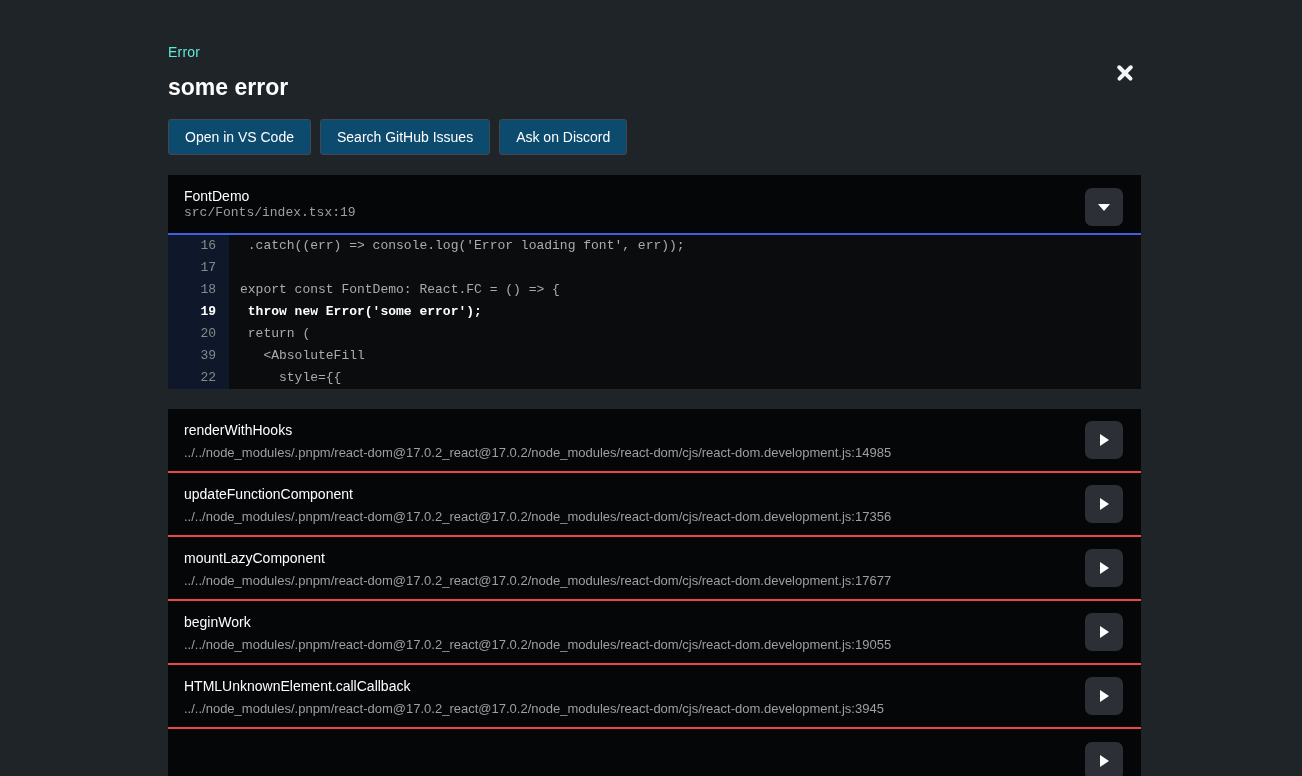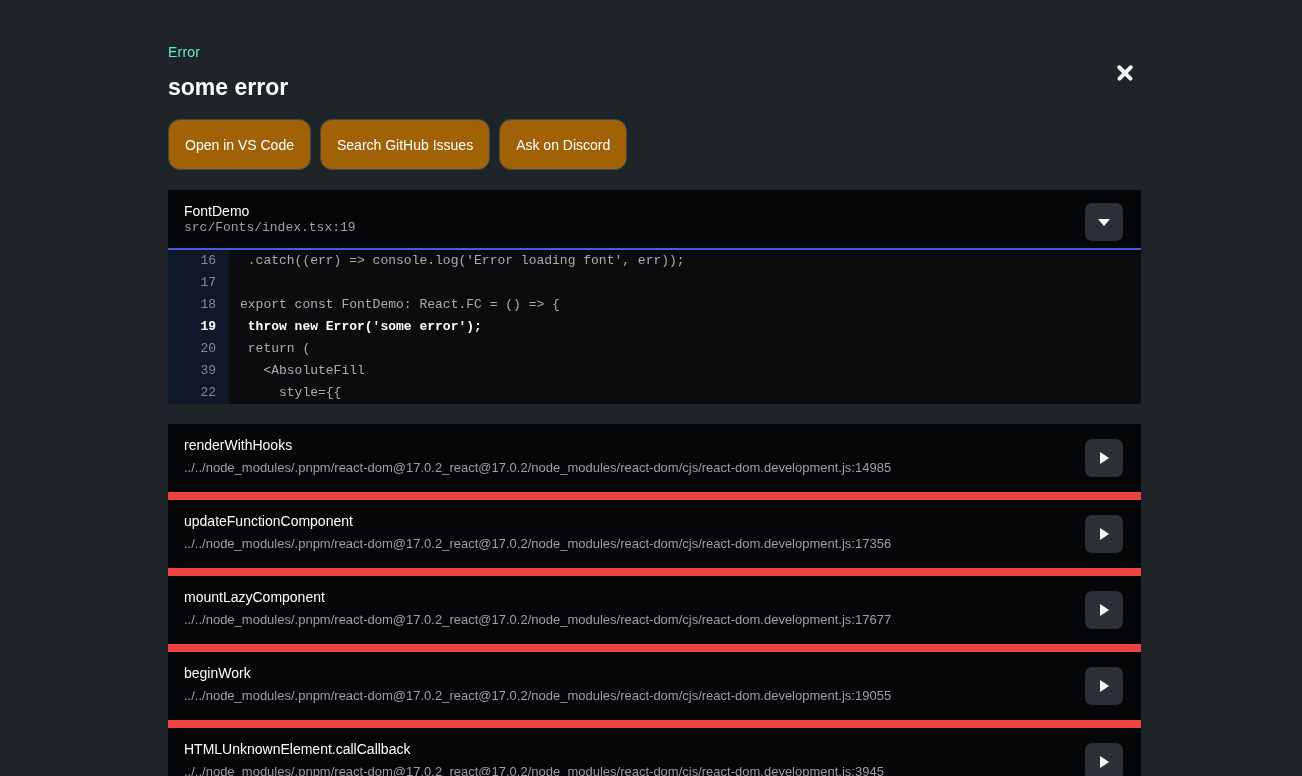--- a/index.html
+++ b/index.html
@@ -9,23 +9,23 @@
     font-family:"Liberation Sans", sans-serif;
     position:relative;
   }
   .content { position:absolute; left:168px; top:44px; width:973px; }
 
   
   .error-type { color:#5eead4; font-size:14px; font-weight:normal; letter-spacing:.2px; }
   .error-message { color:#fff; font-size:23px; font-weight:bold; margin-top:14px; }
   .actions { margin-top:18px; display:flex; gap:9px; }
   .actions button {
-    background:#a16207; border:1px solid #43484e; border-radius:12px;
+    background:#0c4a6e; border:1px solid #43484e; border-radius:3px;
     color:#fff; font-size:14px; font-family:"Liberation Sans", sans-serif;
-    padding:9px 16px; cursor:pointer; height:51px; line-height:16px;
+    padding:9px 16px; cursor:pointer; height:36px; line-height:16px;
   }
 
   
   .close {
     position:absolute; left:1111px; top:58px; width:28px; height:28px;
     background:transparent; border:none; cursor:pointer;
   }
   .x-bar { position:absolute; left:4px; top:12.5px; width:20px; height:3.6px;
     background:#f4f5f6; border-radius:2px; }
   .x-bar.a { transform:rotate(45deg); }
@@ -54,21 +54,21 @@
   .code-row { display:flex; height:22px; font-family:"Liberation Mono", monospace;
     font-size:13px; line-height:22px; }
   .gutter { flex:0 0 61px; background:#0f172a; color:#86888b;
     text-align:right; padding-right:13px; }
   .code { white-space:pre; color:#a9abad; padding-left:11px; }
   .code-row.hl .gutter, .code-row.hl .code { color:#ffffff; font-weight:bold; }
 
   
   .stack { margin-top:20px; width:973px; }
   .frame { position:relative; background:#050608; padding:13px 16px;
-    border-bottom:8px solid #ef4444; height:76px; }
+    border-bottom:2px solid #ef4444; height:64px; }
   .frame:last-child { height:64px; border-bottom:none; }
   .fn { color:#fefefe; font-size:14px; line-height:17px; }
   .loc { color:#9d9fa2; font-size:13px; line-height:16px; margin-top:6px;
     font-family:Liberation Sans, sans-serif; white-space:nowrap; }
   .frame .icon-btn { top:50%; margin-top:-19px; }
   .frame:last-child .icon-btn { top:13px; margin-top:0; }
 </style>
 </head>
 <body>
 

